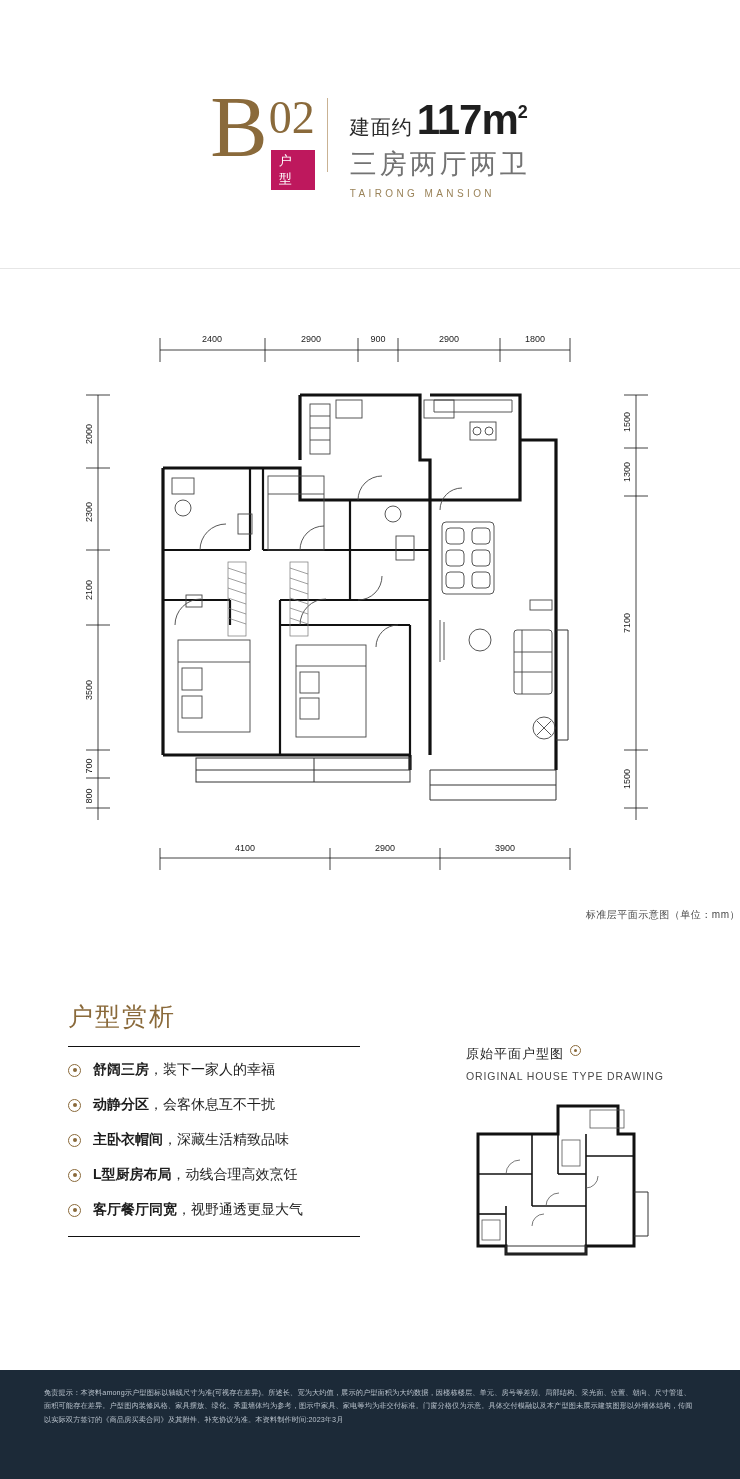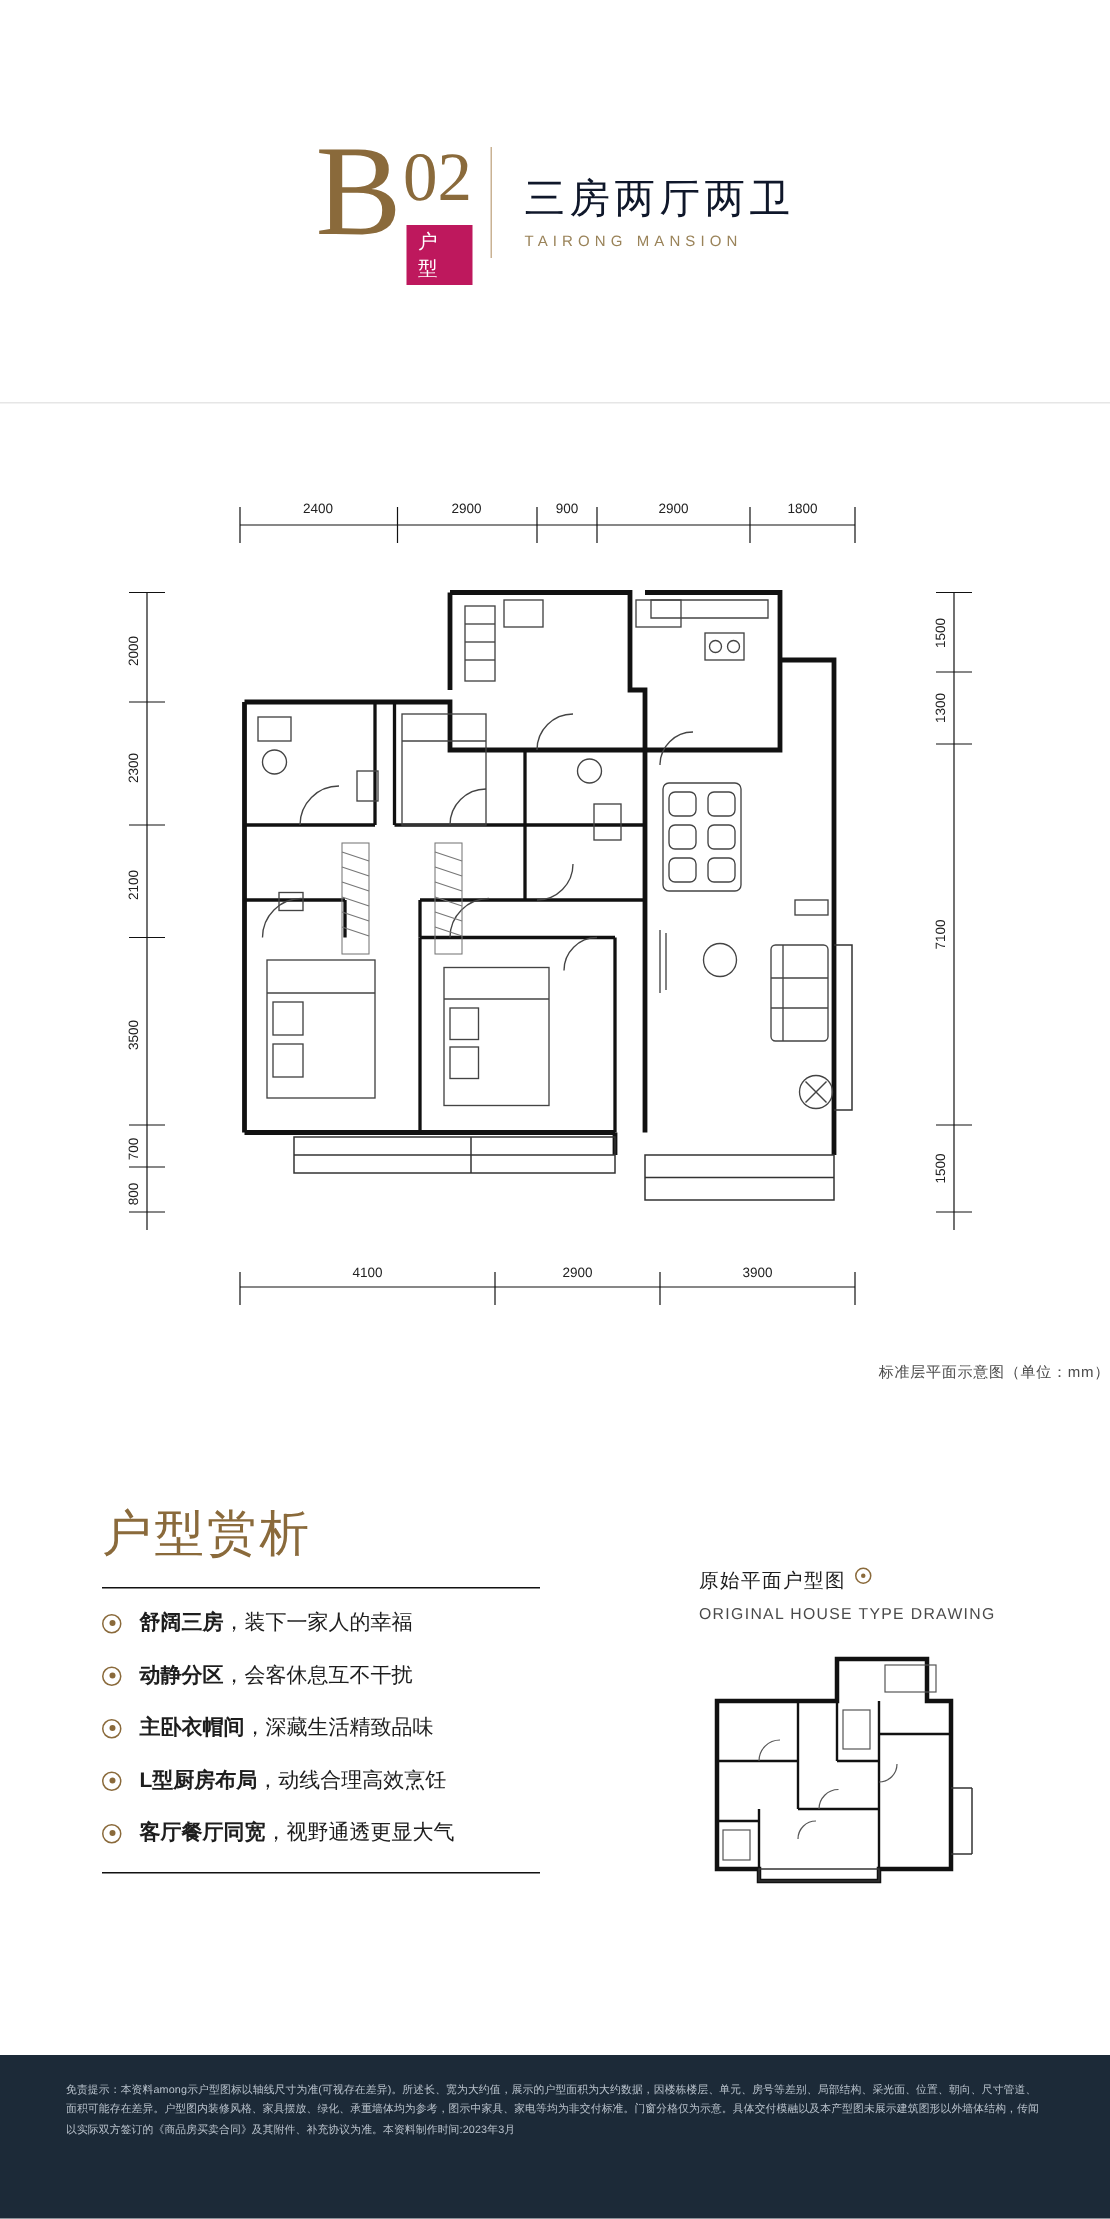--- a/index.html
+++ b/index.html
@@ -40,38 +40,38 @@
   }
   .hdr-right { padding-top: 4px; }
   .hdr-line1 { display: flex; align-items: baseline; color: #1f1f1f; }
   .hdr-jm { font-size: 20px; letter-spacing: 1px; margin-right: 4px; color:#2a2a2a;}
   .hdr-area {
     font-family: "Liberation Sans", sans-serif;
     font-size: 42px; font-weight: 700; letter-spacing: -1px; color:#1f1f1f;
   }
   .hdr-sup { font-size: 18px; position: relative; top: -16px; font-weight: 700;}
   .hdr-line2 {
-    font-size: 27px; letter-spacing: 3px; margin-top: 18px; color: #0f172a; font-family: Liberation Serif, serif;
+    font-size: 27px; letter-spacing: 3px; margin-top: 2px; color: #737373; font-family: Liberation Serif, serif;
   }
   .hdr-line3 {
     font-size: 10px; letter-spacing: 3.4px; color: #9a8359; margin-top: 6px;
   }
 
   
   .plan-wrap { position: absolute; top: 300px; left: 0; width: 740px; height: 640px; }
   .plan-caption {
     position: absolute; top: 608px; width: 740px; text-align: right;
     font-size: 10px; color: #4a4a4a; letter-spacing: .5px;
   }
   svg.plan { position: absolute; top: 0; left: 0; }
 
   
   .appr { position: absolute; top: 1000px; left: 68px; width: 320px; }
   .appr-title {
-    font-size: 33px; color: #8a6a3b; letter-spacing: 2px; font-weight: 400;
+    font-size: 25px; color: #8a6a3b; letter-spacing: 2px; font-weight: 400;
     font-family: "Liberation Serif", serif;
   }
   .appr-sub {
     font-size: 12.5px; color: #3a3a3a; letter-spacing: 1.4px; margin-top: 9px;
   }
   .appr-rule { width: 292px; height: 1px; background: #111; margin-top: 13px; }
   .appr-rule.bottom { margin-top: 16px; }
   .appr-list { margin-top: 14px; }
   .appr-item {
     display: flex; align-items: center; margin: 0 0 17px 0;
@@ -116,20 +116,25 @@
   <div class="header">
     <div class="hdr-left">
       <span class="hdr-b">B</span>
       <span class="hdr-02">02</span>
     </div>
     <div style="position:relative;width:0;height:0;">
       <span class="hdr-huxing" style="position:absolute;top:58px;left:-44px;">户型</span>
     </div>
     <div class="hdr-divider"></div>
     <div class="hdr-right">
+      <div class="hdr-line1">
+        <span class="hdr-jm">建面约</span>
+        <span class="hdr-area">117m</span>
+        <span class="hdr-sup">2</span>
+      </div>
       <div class="hdr-line2">三房两厅两卫</div>
       <div class="hdr-line3">TAIRONG MANSION</div>
     </div>
   </div>
 
   <div class="thin-hr"></div>
 
   <div class="plan-wrap">
     <svg class="plan" width="740" height="600" viewBox="0 0 740 600">
       <g stroke="#111" fill="none" stroke-width="1">

